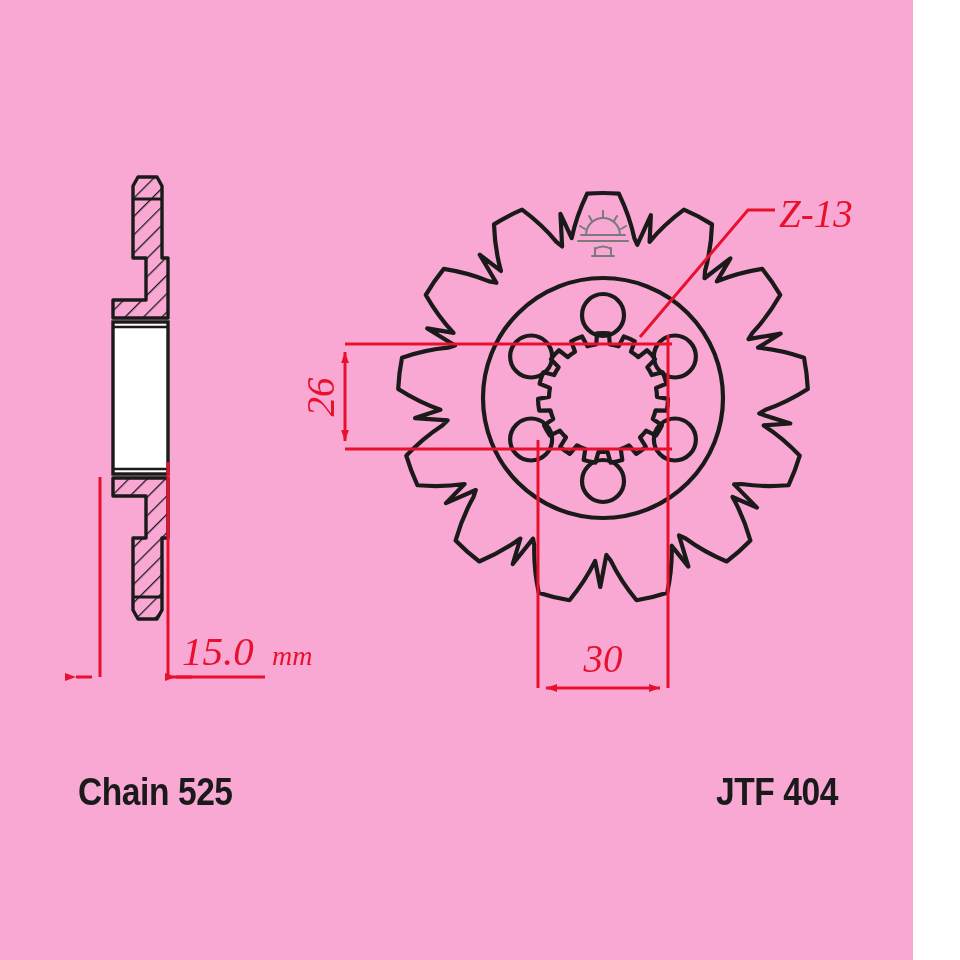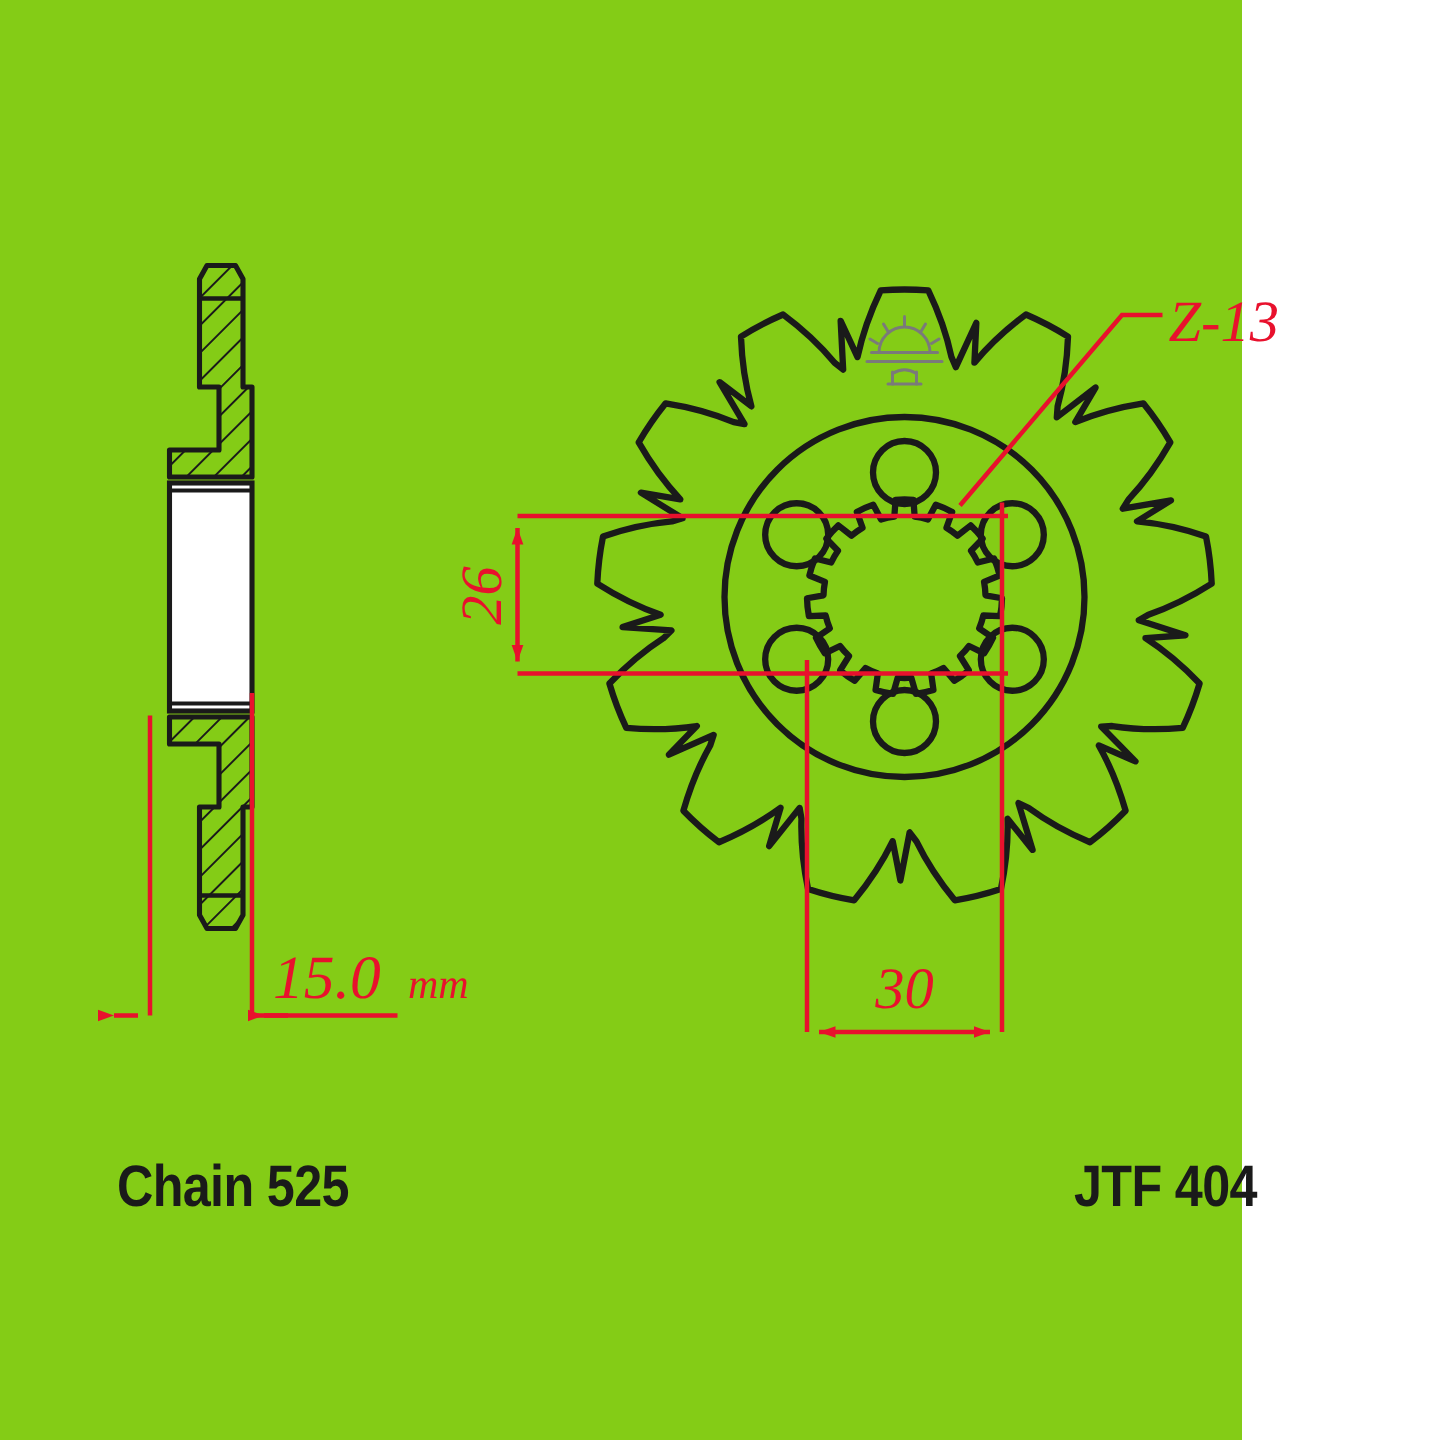--- a/index.html
+++ b/index.html
@@ -8,23 +8,23 @@
     background: #ffffff;
   }
   body {
     width: 960px;
     height: 960px;
     font-family: "Liberation Sans", sans-serif;
     overflow: hidden;
   }
   #page {
     position: relative;
-    width: 828px;
+    width: 913px;
     height: 960px;
-    background: #84cc16;
+    background: #f9a8d4;
   }
   #drawing {
     position: absolute;
     left: 0;
     top: 0;
     width: 960px;
     height: 960px;
   }
   .label-text {
     position: absolute;

